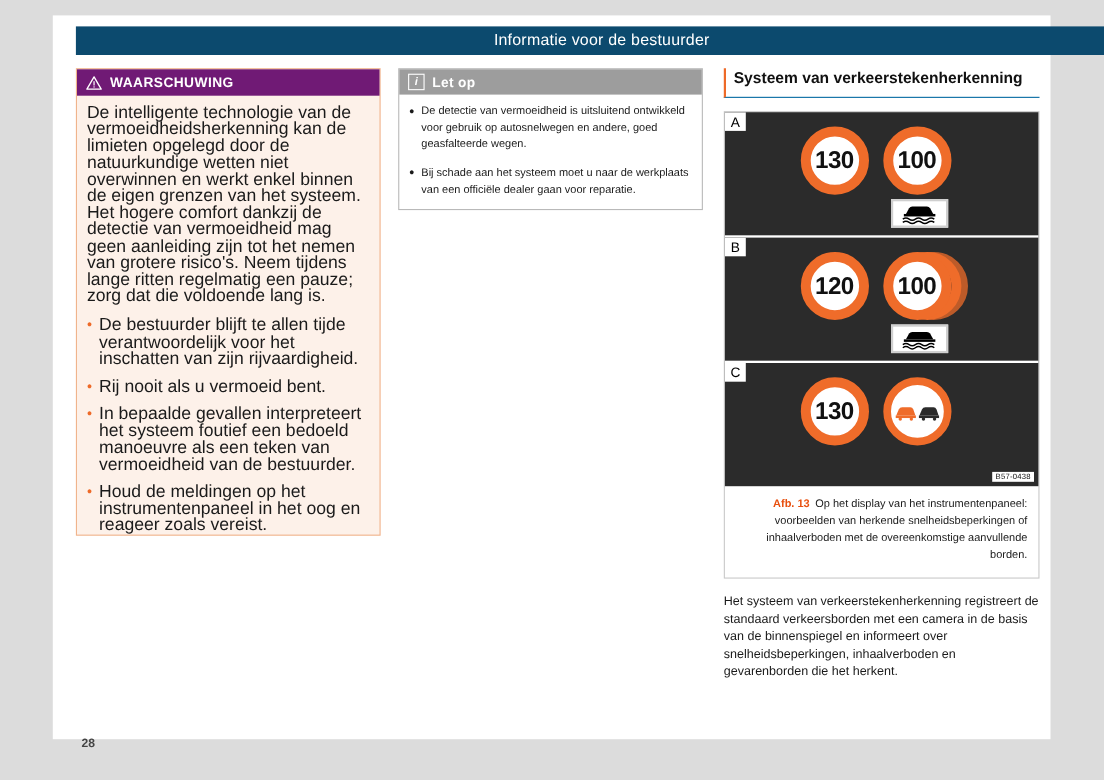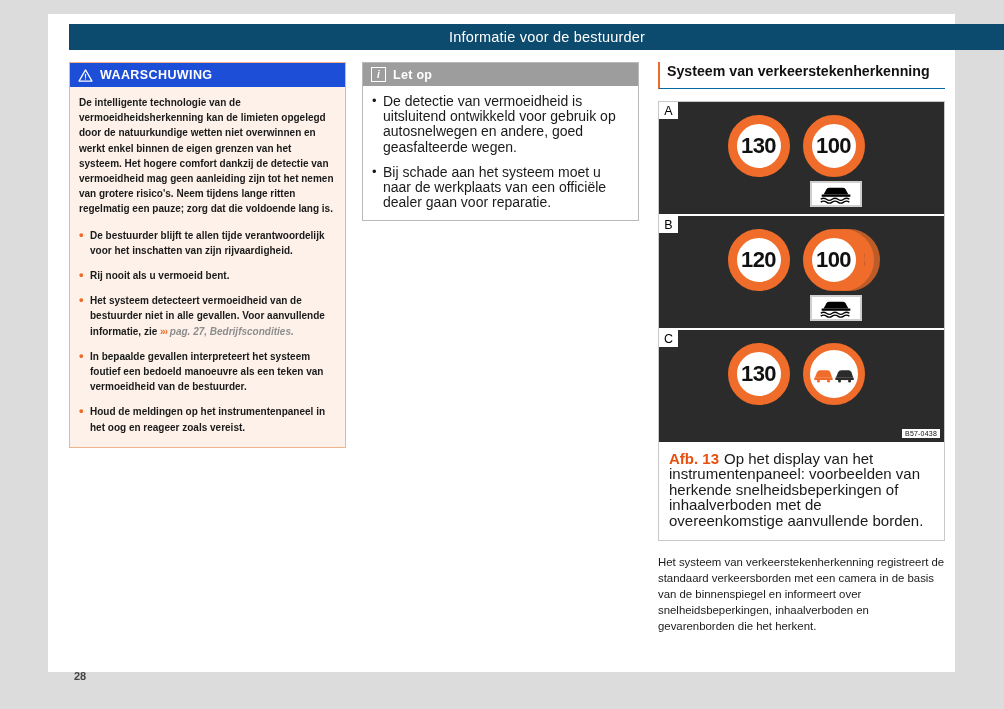--- a/index.html
+++ b/index.html
@@ -56,42 +56,41 @@
     top: 48px;
     width: 287px;
   }
 
   
   .warn-box {
     border: 1px solid #f0b48c;
     background: #fdf1e9;
   }
   .warn-head {
-    background: #1d4ed8;
+    background: #701a75;
     color: #ffffff;
     height: 24px;
     display: flex;
     align-items: center;
     padding-left: 8px;
     font-size: 12.5px;
     font-weight: bold;
     letter-spacing: 0.4px;
   }
   .warn-head .tri {
     width: 15px;
     height: 13px;
     margin-right: 7px;
     display: inline-block;
   }
   .warn-body {
-    padding: 8px 9px 12px 9px;
-    font-size: 10px;
+    padding: 8px 9px 0 9px;
+    font-size: 16px;
     line-height: 15.2px;
     color: #1a1a1a;
-    font-weight: bold;
   }
   .warn-body p { margin: 0 0 11px 0; }
   .warn-body p:last-child { margin-bottom: 0; }
   .warn-body ul {
     margin: 0;
     padding: 0;
     list-style: none;
   }
   .warn-body li {
     margin: 0 0 10px 0;
@@ -141,21 +140,21 @@
     display: flex;
     align-items: center;
     justify-content: center;
     font-size: 10px;
     font-style: italic;
     font-weight: bold;
     line-height: 1;
   }
   .note-body {
     padding: 8px 9px 10px 9px;
-    font-size: 14px;
+    font-size: 10px;
     line-height: 15.2px;
     color: #1a1a1a;
   }
   .note-body ul { margin: 0; padding: 0; list-style: none; }
   .note-body li {
     margin: 0 0 10px 0;
     padding-left: 11px;
     position: relative;
   }
   .note-body li:last-child { margin-bottom: 0; }
@@ -274,23 +273,24 @@
     bottom: 4px;
     background: #ffffff;
     color: #111111;
     font-size: 7px;
     padding: 1px 3px;
     letter-spacing: 0.2px;
     font-family: "Liberation Sans", sans-serif;
   }
   #caption {
     padding: 9px 10px 12px 10px;
-    font-size: 15px;
+    font-size: 10px;
     line-height: 15.4px;
     color: #1a1a1a;
+    text-align: right;
   }
   #caption .afb {
     color: #e8500f;
     font-weight: bold;
     margin-right: 5px;
   }
 
   #body-text {
     margin-top: 13px;
     font-size: 11.4px;
@@ -327,21 +327,20 @@
             <rect x="7.4" y="10.2" width="1.2" height="1.2" fill="#ffffff"></rect>
           </svg>
         </span>
         <span>WAARSCHUWING</span>
       </div>
       <div class="warn-body">
         <p>De intelligente technologie van de vermoeidheidsherkenning kan de limieten opgelegd door de natuurkundige wetten niet overwinnen en werkt enkel binnen de eigen grenzen van het systeem. Het hogere comfort dankzij de detectie van vermoeidheid mag geen aanleiding zijn tot het nemen van grotere risico's. Neem tijdens lange ritten regelmatig een pauze; zorg dat die voldoende lang is.</p>
         <ul>
           <li>De bestuurder blijft te allen tijde verantwoordelijk voor het inschatten van zijn rijvaardigheid.</li>
           <li>Rij nooit als u vermoeid bent.</li>
-          <li><span>Het systeem detecteert vermoeidheid van de bestuurder niet in alle gevallen. Voor aanvullende informatie, zie </span><span class="xref-arrow">›››</span> <span class="xref">pag. 27, Bedrijfscondities.</span></li>
           <li>In bepaalde gevallen interpreteert het systeem foutief een bedoeld manoeuvre als een teken van vermoeidheid van de bestuurder.</li>
           <li>Houd de meldingen op het instrumentenpaneel in het oog en reageer zoals vereist.</li>
         </ul>
       </div>
     </div>
   </div>
 
   <div id="col-mid">
     <div class="note-box">
       <div class="note-head">

